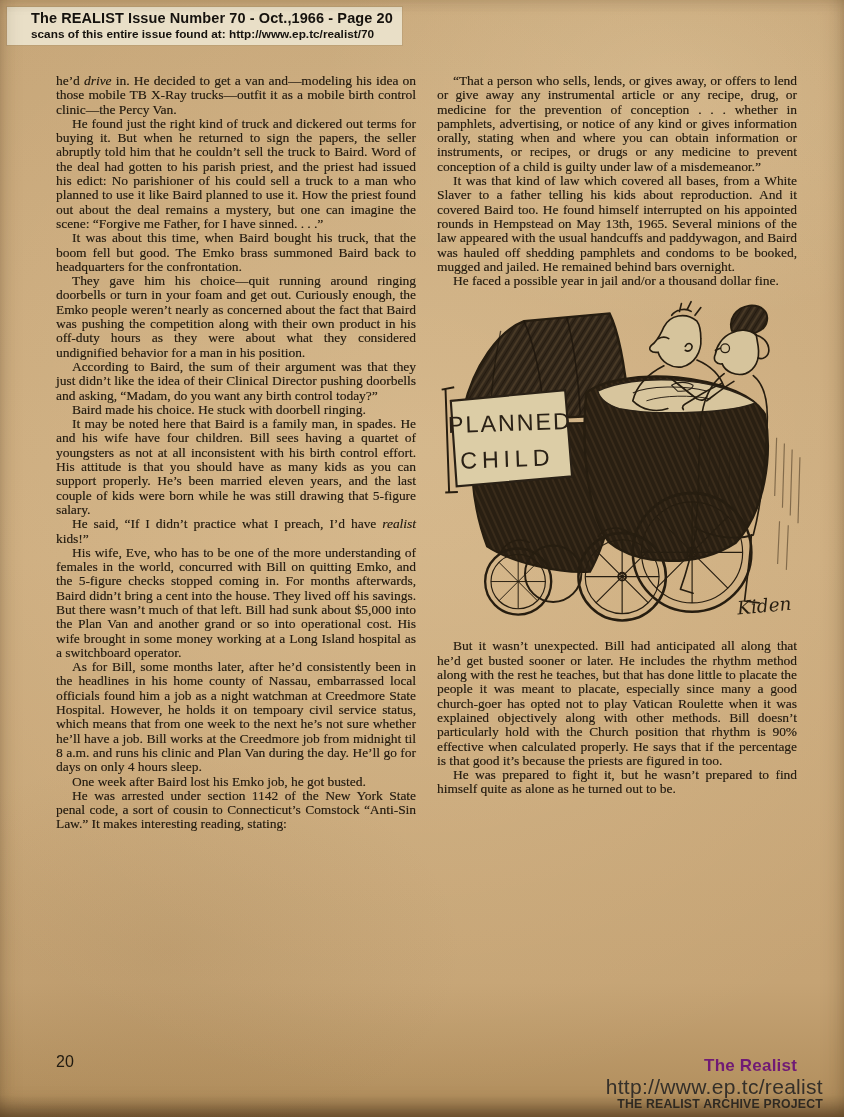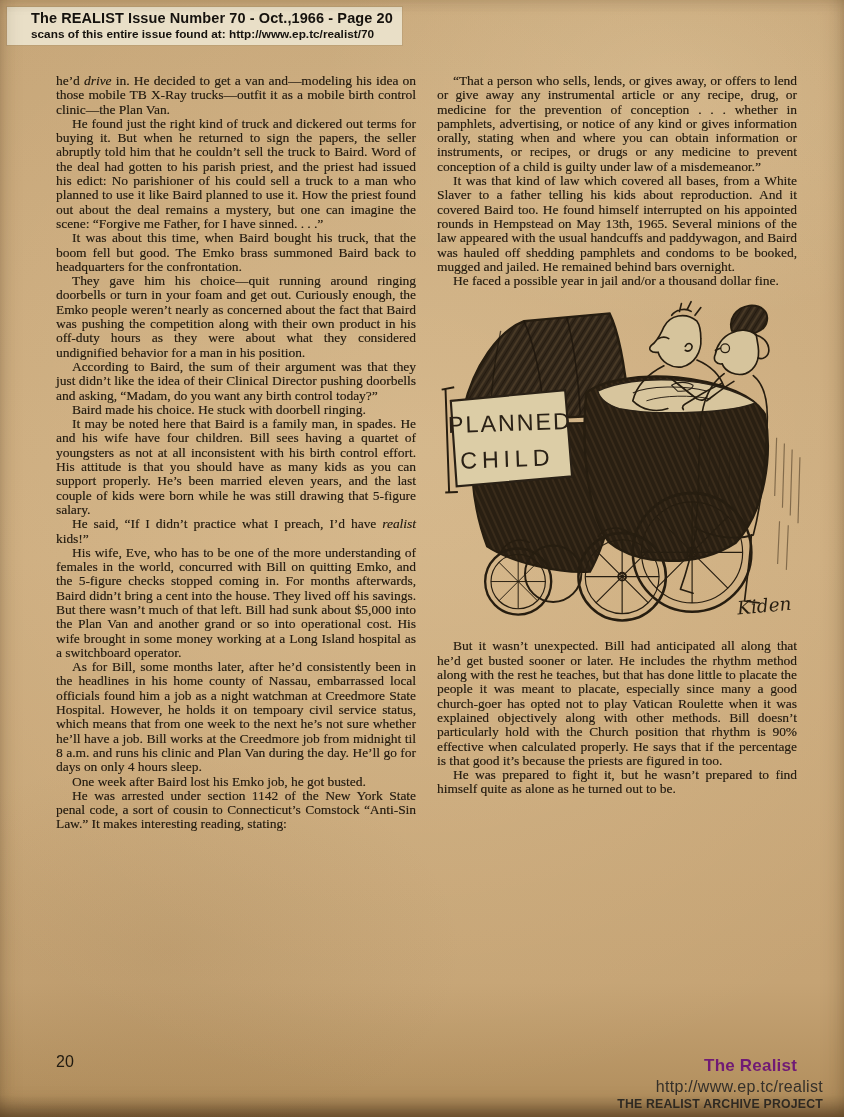--- a/index.html
+++ b/index.html
@@ -47,34 +47,34 @@
   }
   #magazine-title{
     position:absolute;right:47px;top:1056px;z-index:20;
     font-family:"Liberation Sans", sans-serif;font-weight:bold;font-size:17px;color:#701a75;
     letter-spacing:0.2px;
   }
   #archive{
     position:absolute;right:21px;top:1076px;z-index:20;text-align:right;
     font-family:"Liberation Sans", sans-serif;color:#35302a;
   }
-  #archive .url{font-size:16px;letter-spacing:0.3px;line-height:21px;}
+  #archive .url{font-size:21px;letter-spacing:0.3px;line-height:21px;}
   #archive .proj{font-size:12.3px;font-weight:bold;color:#2e2b26;letter-spacing:0.2px;line-height:14px;}
 </style>
 </head>
 <body>
 
 <div id="scan-label">
   <div class="l1">The REALIST Issue Number 70 - Oct.,1966 - Page 20</div>
   <div class="l2">scans of this entire issue found at: http://www.ep.tc/realist/70</div>
 </div>
 
 <div id="columns">
   <div class="col">
-    <p class="flush"><span>he’d </span><span class="it">drive</span><span> in. He decided to get a van and—modeling his idea on those mobile TB X-Ray trucks—outfit it as a mobile birth control clinic—the Plan Van.</span></p>
+    <p class="flush"><span>he’d </span><span class="it">drive</span><span> in. He decided to get a van and—modeling his idea on those mobile TB X-Ray trucks—outfit it as a mobile birth control clinic—the Percy Van.</span></p>
     <p>He found just the right kind of truck and dickered out terms for buying it. But when he returned to sign the papers, the seller abruptly told him that he couldn’t sell the truck to Baird. Word of the deal had gotten to his parish priest, and the priest had issued his edict: No parishioner of his could sell a truck to a man who planned to use it like Baird planned to use it. How the priest found out about the deal remains a mystery, but one can imagine the scene: “Forgive me Father, for I have sinned. . . .”</p>
     <p>It was about this time, when Baird bought his truck, that the boom fell but good. The Emko brass summoned Baird back to headquarters for the confrontation.</p>
     <p>They gave him his choice—quit running around ringing doorbells or turn in your foam and get out. Curiously enough, the Emko people weren’t nearly as concerned about the fact that Baird was pushing the competition along with their own product in his off-duty hours as they were about what they considered undignified behavior for a man in his position.</p>
     <p>According to Baird, the sum of their argument was that they just didn’t like the idea of their Clinical Director pushing doorbells and asking, “Madam, do you want any birth control today?”</p>
     <p>Baird made his choice. He stuck with doorbell ringing.</p>
     <p>It may be noted here that Baird is a family man, in spades. He and his wife have four children. Bill sees having a quartet of youngsters as not at all inconsistent with his birth control effort. His attitude is that you should have as many kids as you can support properly. He’s been married eleven years, and the last couple of kids were born while he was still drawing that 5-figure salary.</p>
     <p><span>He said, “If I didn’t practice what I preach, I’d have </span><span class="it">realist</span><span> kids!”</span></p>
     <p>His wife, Eve, who has to be one of the more understanding of females in the world, concurred with Bill on quitting Emko, and the 5-figure checks stopped coming in. For months afterwards, Baird didn’t bring a cent into the house. They lived off his savings. But there wasn’t much of that left. Bill had sunk about $5,000 into the Plan Van and another grand or so into operational cost. His wife brought in some money working at a Long Island hospital as a switchboard operator.</p>
     <p>As for Bill, some months later, after he’d consistently been in the headlines in his home county of Nassau, embarrassed local officials found him a job as a night watchman at Creedmore State Hospital. However, he holds it on tempoary civil service status, which means that from one week to the next he’s not sure whether he’ll have a job. Bill works at the Creedmore job from midnight til 8 a.m. and runs his clinic and Plan Van during the day. He’ll go for days on only 4 hours sleep.</p>
     <p>One week after Baird lost his Emko job, he got busted.</p>

